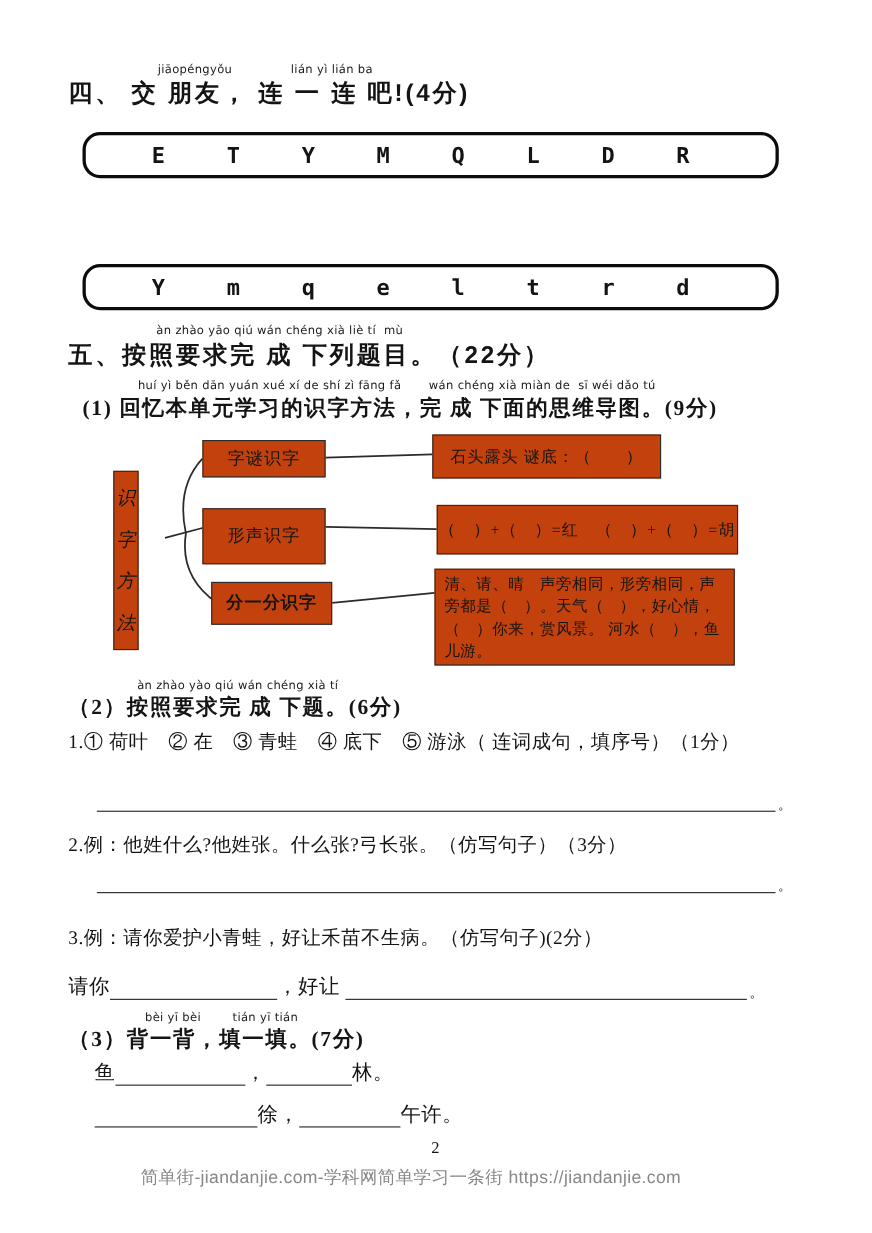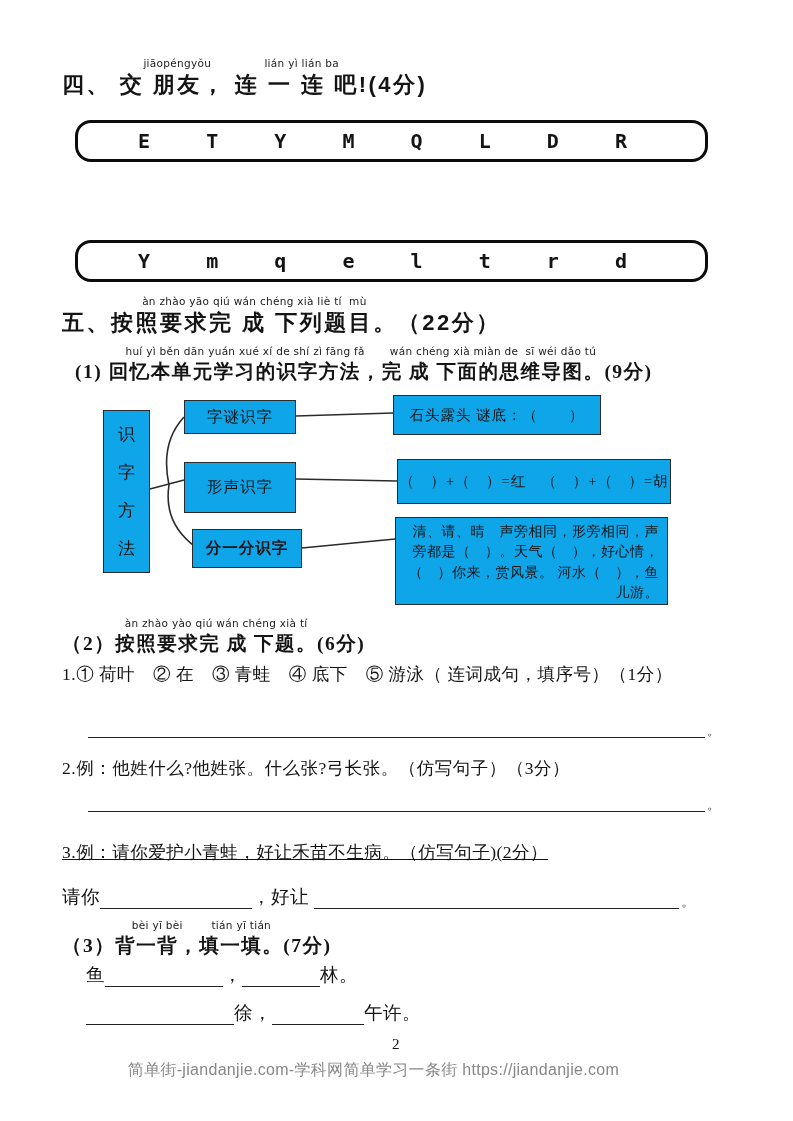--- a/index.html
+++ b/index.html
@@ -28,26 +28,26 @@
   
   .qline { font-size:17.5px; letter-spacing:.5px; white-space:pre; }
   .fl    { font-size:18.5px; letter-spacing:.5px; white-space:pre; display:flex; align-items:flex-end; }
   .bl    { display:inline-block; border-bottom:1.5px solid #222; height:20px; }
   .ansline { position:absolute; display:flex; align-items:flex-end; }
   .ln    { flex:1; border-bottom:1.4px solid #222; height:18px; }
   .period{ font-size:13px; line-height:14px; margin-left:2px; }
 
   
   .mindmap { position:absolute; left:0; top:388px; width:793px; height:232px; }
-  .mm-box { position:absolute; border:1.6px solid #2b2b2b; background:#0ea5e9; box-sizing:border-box;
+  .mm-box { position:absolute; border:1.6px solid #2b2b2b; background:#c2410c; box-sizing:border-box;
             display:flex; align-items:center; justify-content:center;
             font-size:15.5px; letter-spacing:1px; }
   .mm-root-text { width:20px; font-size:17px; line-height:38px; word-break:break-all;
                   text-align:center; letter-spacing:0; }
-  .mm-right3 { justify-content:flex-start; align-items:flex-start; text-align:right;
+  .mm-right3 { justify-content:flex-start; align-items:flex-start; text-align:left;
                padding:4px 8px; font-size:14px; line-height:1.45; letter-spacing:.5px; }
   .mm-nowrap { white-space:pre; font-size:14.5px; }
   .mm-svg { position:absolute; left:0; top:0; }
 
   .pagenum { position:absolute; font-size:15px; }
   .footer  { position:absolute; width:747px; text-align:center; color:#878787;
              font-family:"Liberation Sans","DejaVu Sans",sans-serif; font-size:16px; letter-spacing:.3px; }
 </style>
 </head>
 <body>
@@ -132,21 +132,21 @@
   <div class="mindmap">
     <svg class="mm-svg" width="793" height="232" viewBox="0 0 793 232">
       <g stroke="#2b2b2b" stroke-width="1.6" fill="none">
         <path d="M 150 101 L 184 92"></path>
         <path d="M 184 29 Q 160 55 169 97 Q 163 136 197 160"></path>
         <line x1="296" y1="28" x2="393" y2="25"></line>
         <line x1="296" y1="91" x2="397" y2="93"></line>
         <line x1="302" y1="160" x2="395" y2="151"></line>
       </g>
     </svg>
-    <div class="mm-box" style="left:103px; top:22px; width:47px; height:163px;">
+    <div class="mm-box" style="left:103px; top:40px; width:23px; height:163px;font-style:italic;">
       <div class="mm-root-text">识字方法</div>
     </div>
     <div class="mm-box" style="left:184px; top:12px; width:112px; height:34px;">
       <span>字谜识字</span>
     </div>
     <div class="mm-box" style="left:184px; top:74px; width:112px; height:51px;">
       <span><span>形声识字</span></span>
     </div>
     <div class="mm-box" style="left:192px; top:141px; width:110px; height:39px;font-weight:bold;">
       <span>分一分识字</span>
@@ -184,21 +184,21 @@
     <span class="period">。</span>
   </div>
 
   <div class="qline abs" style="left:62px; top:756px;">2.例：他姓什么?他姓张。什么张?弓长张。（仿写句子）（3分）</div>
 
   <div class="ansline" style="left:88px; top:788px; width:632px; height:24px;">
     <span class="ln"></span>
     <span class="period">。</span>
   </div>
 
-  <div class="qline abs" style="left:62px; top:840px;text-decoration:underline;">3.例：请你爱护小青蛙，好让禾苗不生病。（仿写句子)(2分）</div>
+  <div class="qline abs" style="left:62px; top:840px;">3.例：请你爱护小青蛙，好让禾苗不生病。（仿写句子)(2分）</div>
 
   <div class="fl abs" style="left:62px; top:884px;">
     <span>请你</span><span class="bl" style="width:152px;"></span><span>，好让 </span><span class="bl" style="width:365px;"></span><span class="period">。</span>
   </div>
 
   <div class="hdr abs" style="left:62px; top:918px;">
     <div class="seg">
       <div class="py"></div>
       <div class="hz2">（3）</div>
     </div>

